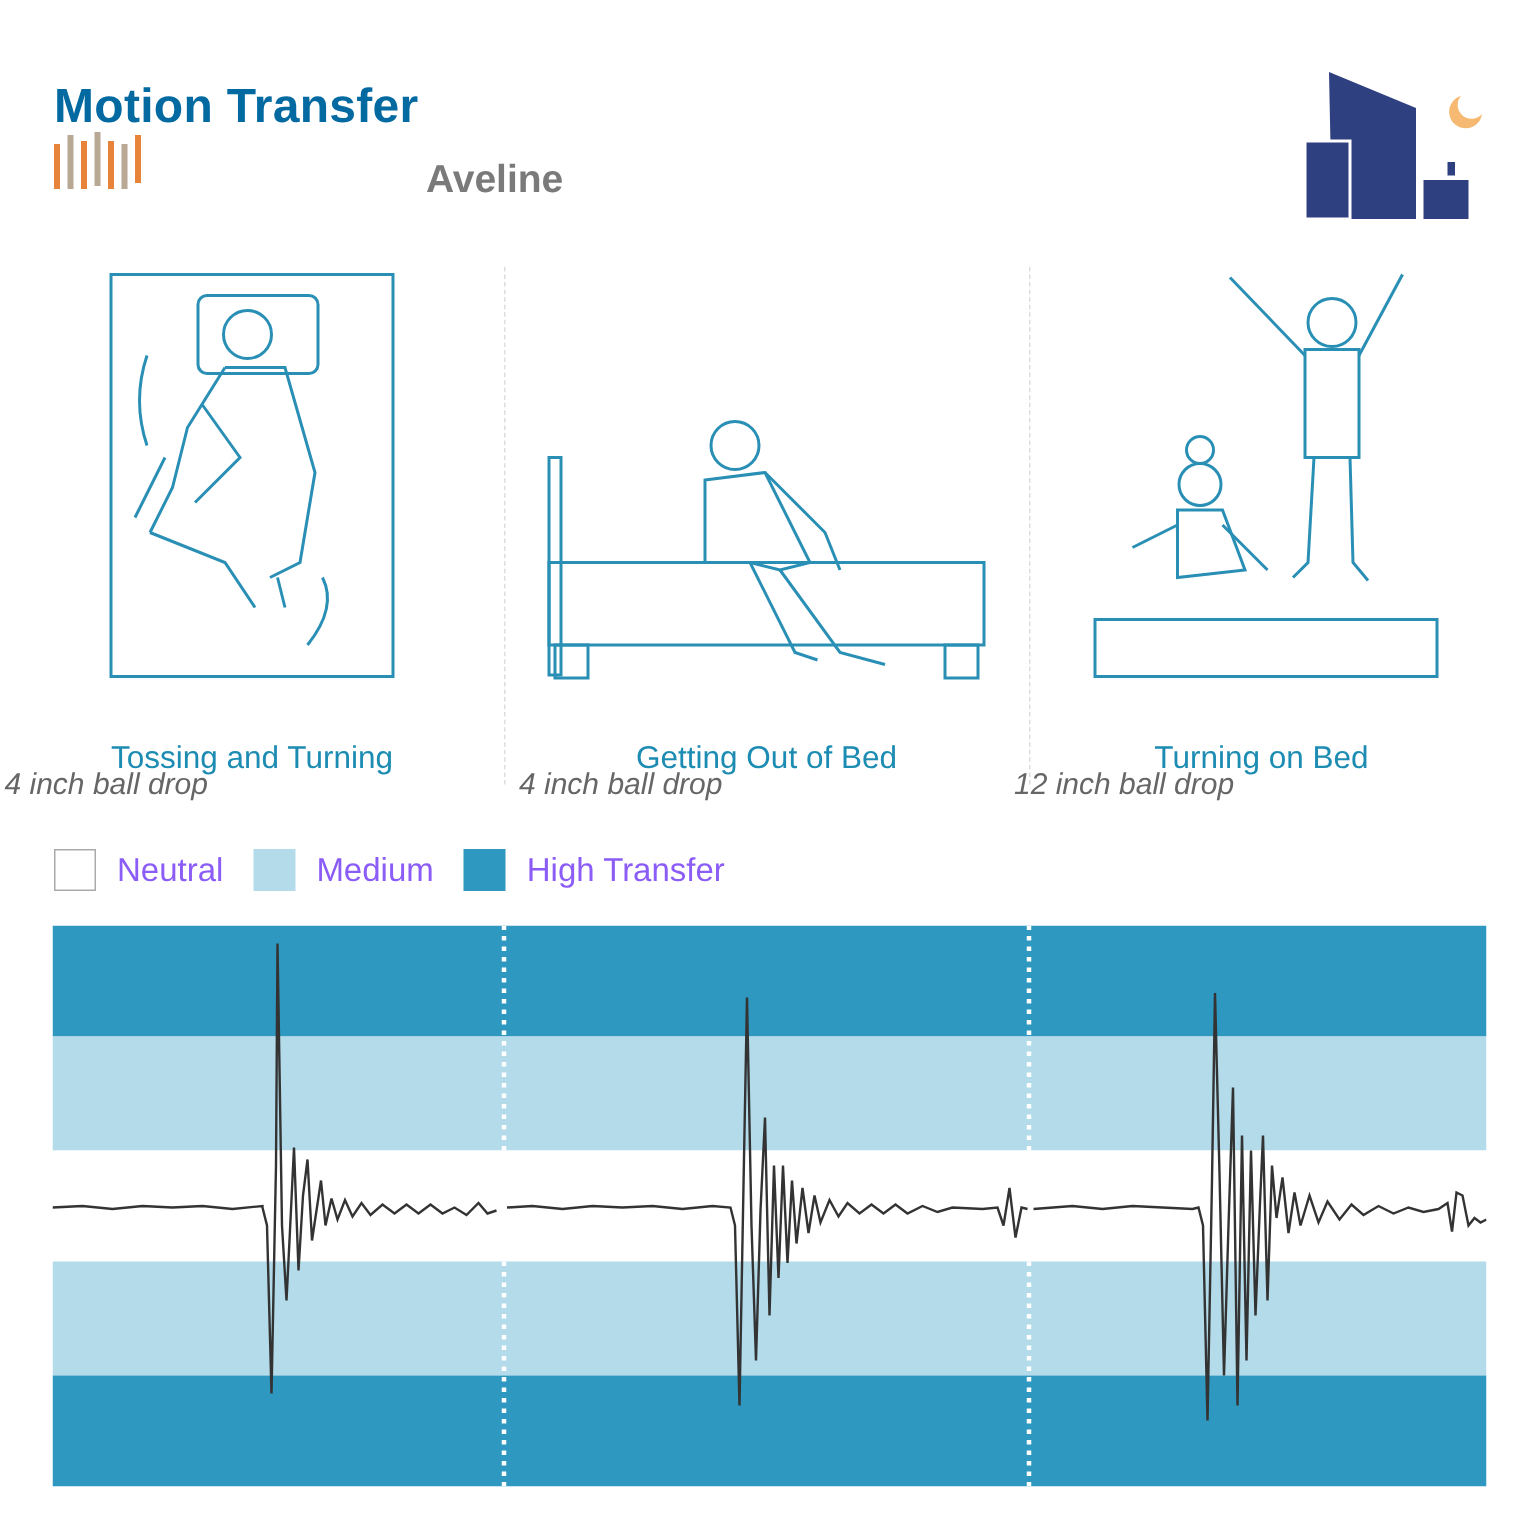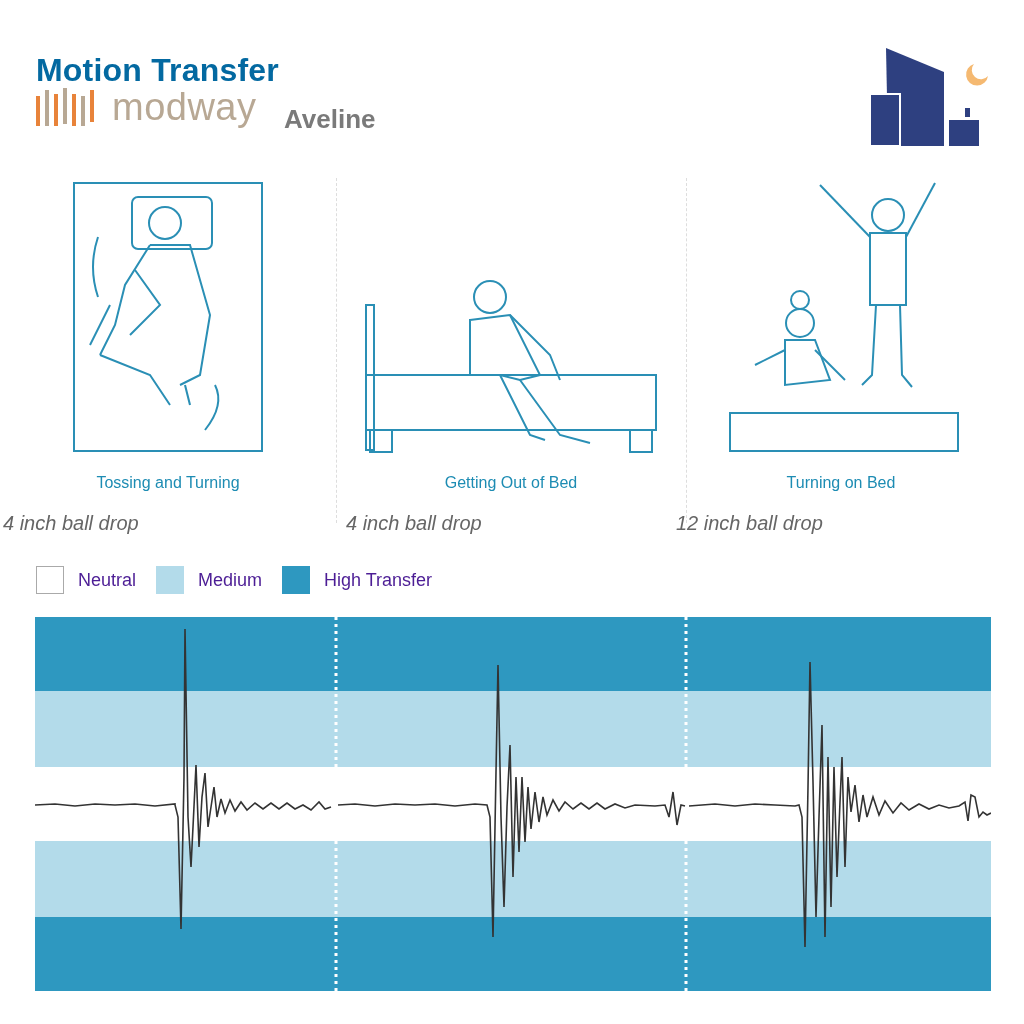--- a/index.html
+++ b/index.html
@@ -2,42 +2,41 @@
 <html><head>
 <meta charset="utf-8">
 <style>
   html,body{margin:0;padding:0;background:#fff;}
   body{width:1024px;height:1024px;position:relative;overflow:hidden;font-family:"Liberation Sans",sans-serif;}
   .abs{position:absolute;}
   .title{left:36px;top:28px;font-size:32px;font-weight:bold;color:#0369a1;letter-spacing:0.2px;margin-top:24px;}
   .brand{left:36px;top:86px;height:42px;display:flex;align-items:center;}
   .brandword{font-size:38px;color:#b8a894;margin-left:8px;letter-spacing:0.5px;}
   .model{left:284px;top:104px;font-size:26px;font-weight:bold;color:#7a7a7a;text-align:center;}
-  .scene-title{font-size:16px;color:#1d8cb3;text-align:center;width:330px;}
+  .scene-title{font-size:21px;color:#1d8cb3;text-align:center;width:330px;margin-top:20px;}
   .scene-sub{font-size:20px;color:#666;font-style:italic;text-align:left;width:330px;}
   .vsep{border-left:1px dashed #ddd;}
-  .legend{left:36px;top:566px;display:flex;align-items:center;font-size:18px;color:#4c1d95;}
+  .legend{left:36px;top:566px;display:flex;align-items:center;font-size:22px;color:#8b5cf6;}
   .legend .sw{width:28px;height:28px;margin-right:14px;box-sizing:border-box;}
   .legend .lbl{margin-right:20px;}
 </style>
 </head>
 <body>
 
 <div class="abs title">Motion Transfer</div>
 <div class="abs brand">
   <svg width="68" height="42">
     <rect x="0" y="10" width="4" height="30" fill="#e8833a"></rect>
     <rect x="9" y="4" width="4" height="36" fill="#b8a894"></rect>
     <rect x="18" y="8" width="4" height="32" fill="#e8833a"></rect>
     <rect x="27" y="2" width="4" height="36" fill="#b8a894"></rect>
     <rect x="36" y="8" width="4" height="32" fill="#e8833a"></rect>
     <rect x="45" y="10" width="4" height="30" fill="#b8a894"></rect>
     <rect x="54" y="4" width="4" height="32" fill="#e8833a"></rect>
   </svg>
-  <span class="brandword">modway</span>
 </div>
 <div class="abs model">Aveline</div>
 
 <svg class="abs" style="left:866px;top:42px" width="130" height="106">
   <polygon points="20,6 78,30 78,104 22,104" fill="#2e4080"></polygon>
   <rect x="4" y="52" width="30" height="52" fill="#2e4080" stroke="#fff" stroke-width="2"></rect>
   <rect x="83" y="78" width="30" height="26" fill="#2e4080"></rect>
   <rect x="99" y="66" width="5" height="9" fill="#2e4080"></rect>
   <path d="M108,22 a11,11 0 1 0 14,12 a9,9 0 1 1 -14,-12z" fill="#f5b971"></path>
 </svg>

